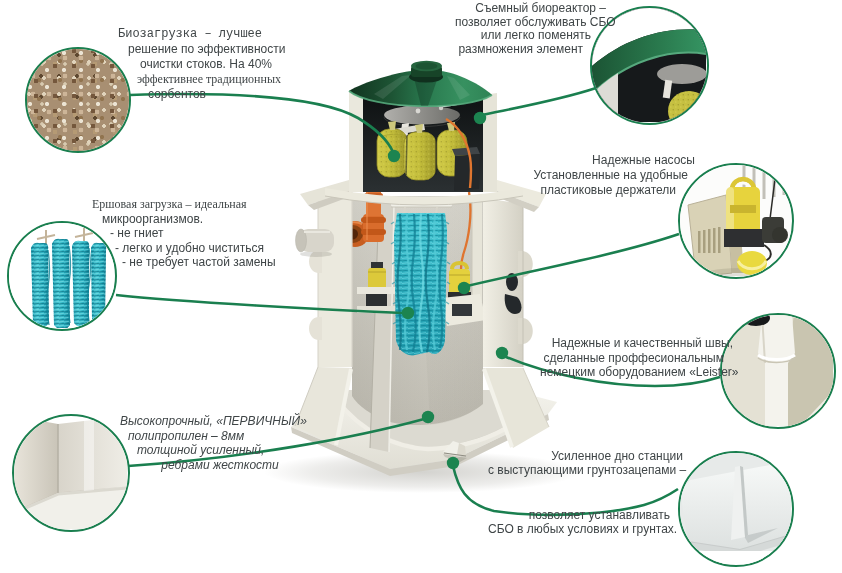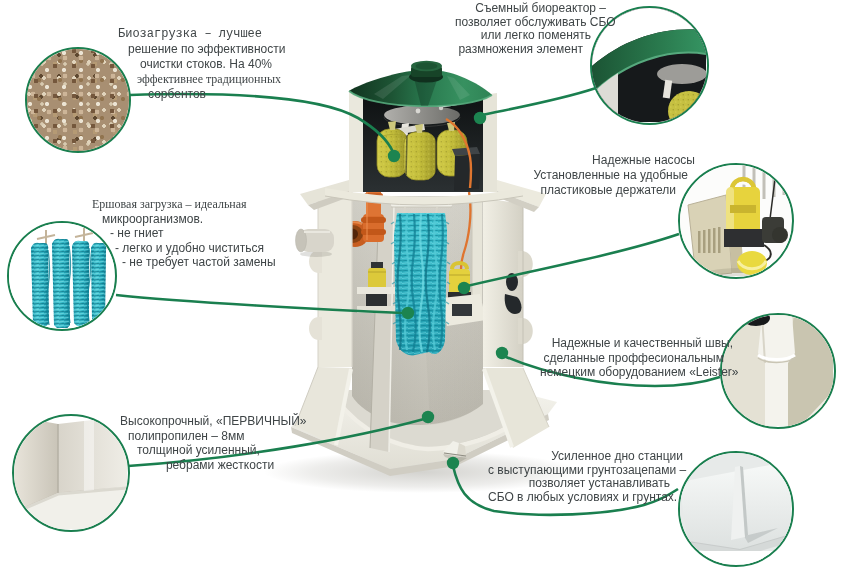--- a/index.html
+++ b/index.html
@@ -47,27 +47,27 @@
   #n-brush .ln:nth-child(4){padding-left:30px;}
   #n-brush .ln:nth-child(5){padding-left:37px;}
   #n-brush .ln:nth-child(6){padding-left:43px;}
   #n-pumps{left:515px;top:153px;width:180px;line-height:15px;text-align:right;}
   #n-pumps .ln:nth-child(2){padding-right:7px;}
   #n-pumps .ln:nth-child(3){padding-right:19px;}
   #n-pumps .ln:nth-child(4){padding-right:36px;}
   #n-seams{left:540px;top:320px;width:193px;line-height:14.5px;text-align:right;margin-top:16px;}
   #n-seams .ln:nth-child(2){padding-right:9px;}
   #n-seams .ln:nth-child(3){padding-right:17px;}
-  #n-poly{left:120px;top:414px;width:180px;line-height:14.5px;}
+  #n-poly{left:120px;top:414px;width:180px;line-height:14.5px;font-style:italic;}
   #n-poly .ln:nth-child(2){padding-left:8px;}
   #n-poly .ln:nth-child(3){padding-left:17px;}
   #n-poly .ln:nth-child(4){padding-left:20px;text-align:center;}
   #n-bottom{left:488px;top:450px;width:195px;line-height:13.7px;text-align:right;}
   #n-bottom .ln:nth-child(2){padding-right:6px;}
-  #n-bottom .ln:nth-child(3){padding-right:13px;}
+  #n-bottom .ln:nth-child(3){padding-right:13px;margin-top:32px;}
   #n-bottom .ln:nth-child(4){padding-right:20px;}
 </style>
 </head>
 <body>
 
 <div class="canvas">
 
 <svg class="art" width="842" height="573" viewBox="0 0 842 573">
   <defs>
     <radialGradient id="shGrad" cx="50%" cy="50%" r="50%">

